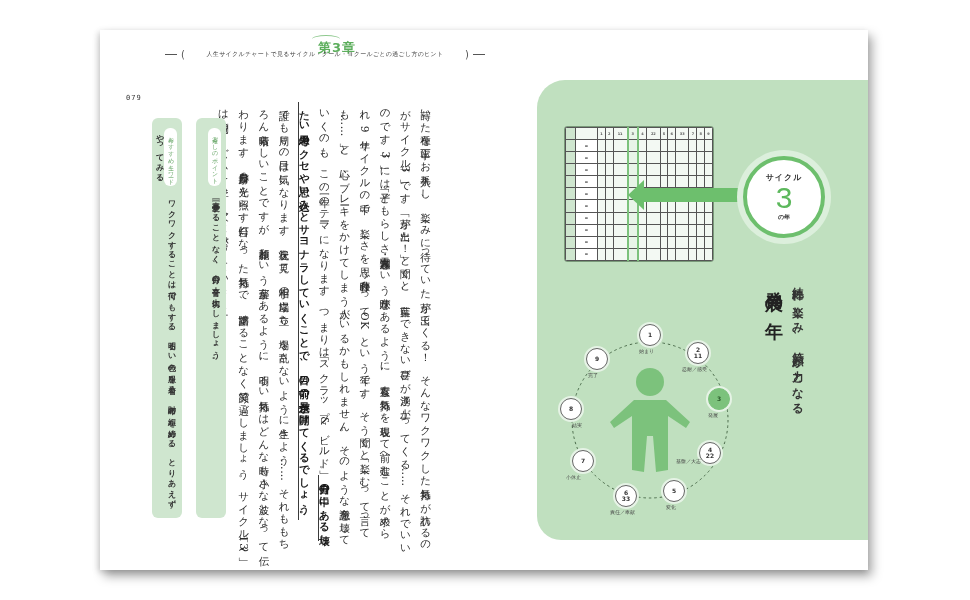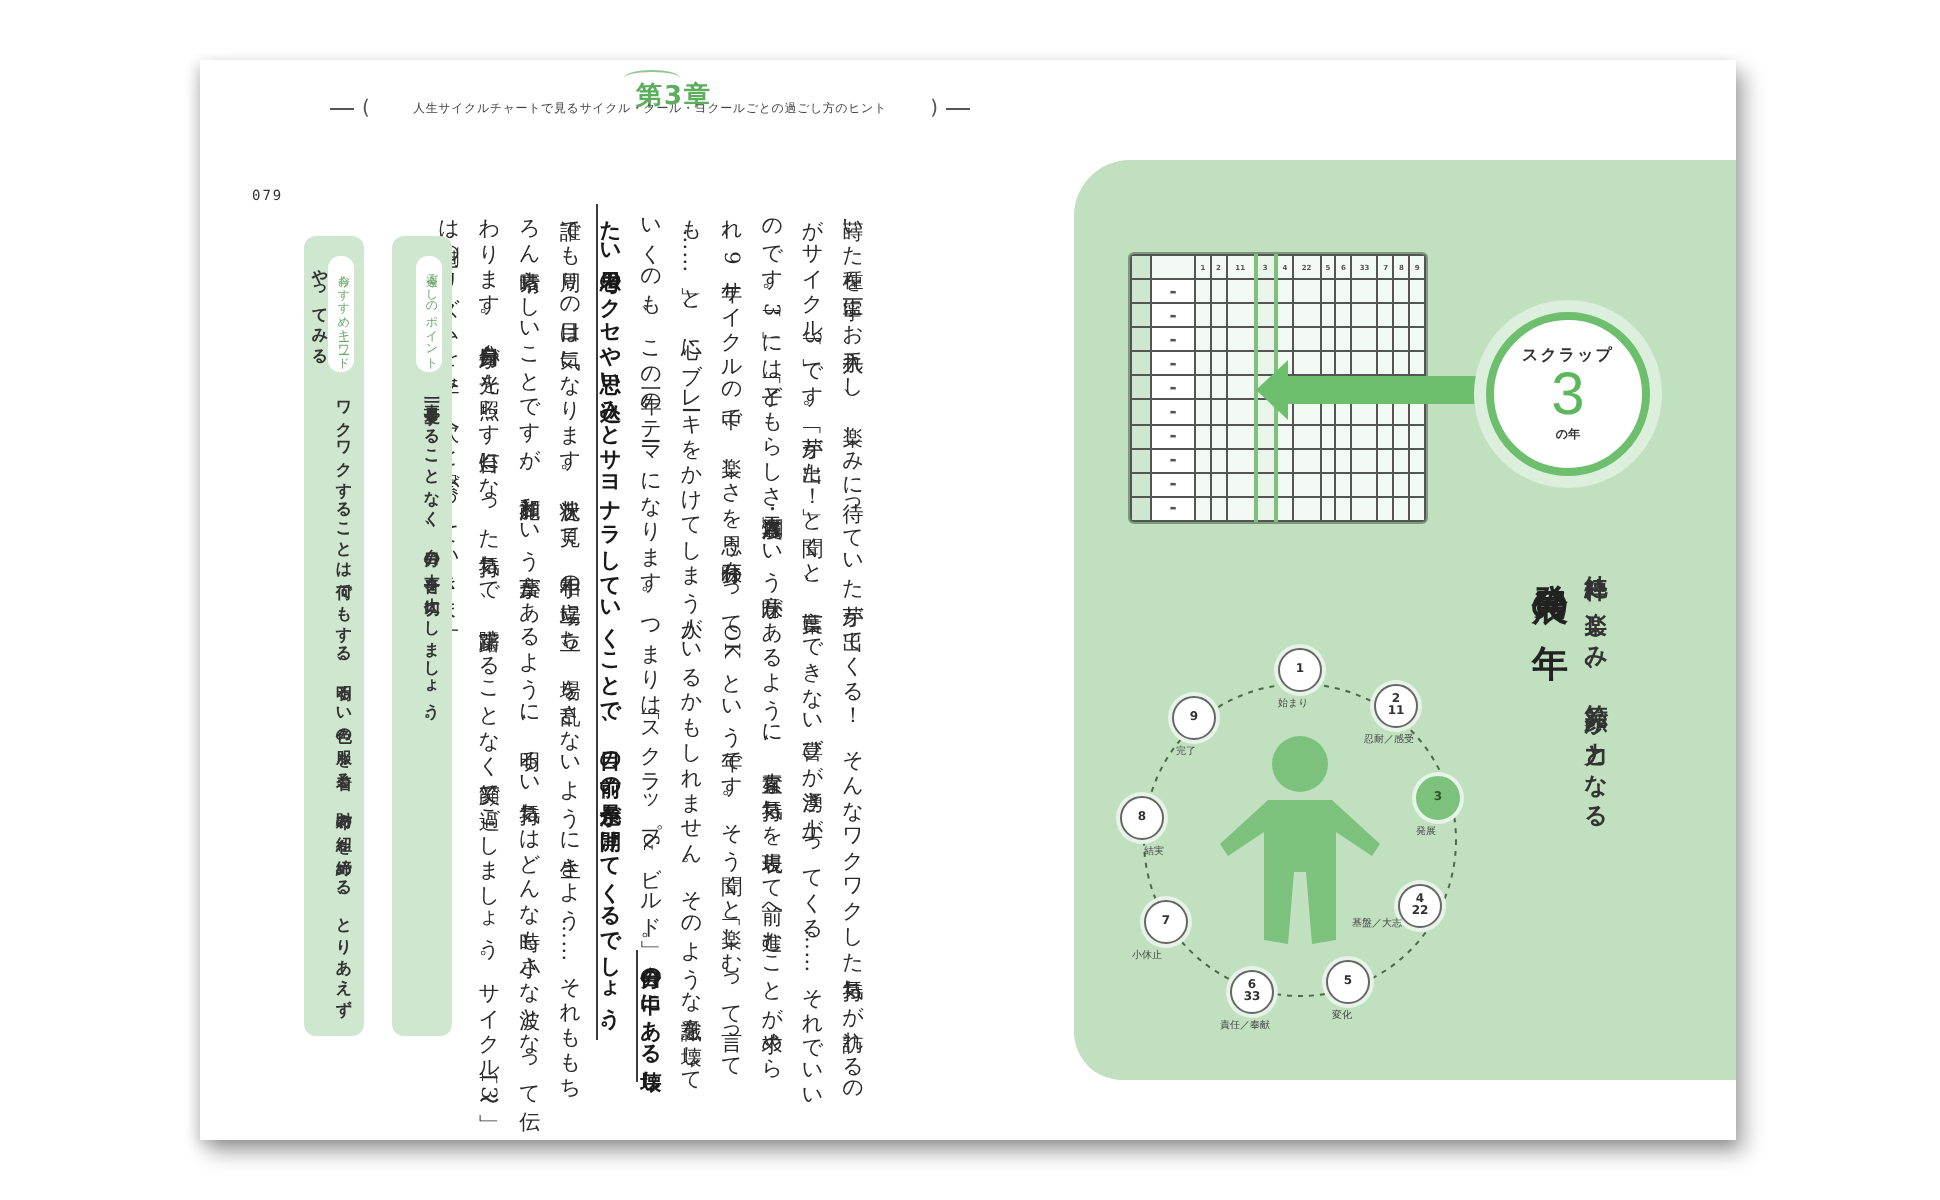--- a/index.html
+++ b/index.html
@@ -252,21 +252,21 @@
             <td></td>
           </tr>
         </tbody>
     </table>
   </div>
 
   <div class="arrow-bar"></div>
   <div class="arrow-head"></div>
 
   <div class="cycle-circle">
-    <div class="lbl">スクラップ</div>
+    <div class="lbl">サイクル</div>
     <div class="num">3</div>
     <div class="sub">の年</div>
   </div>
 
   <div class="title-vert">発展の年</div>
   <div class="subtitle-vert">純粋に楽しみ、笑顔が力となる</div>
 
   <div class="diagram">
     <svg width="200" height="200" style="position:absolute;left:0;top:0;">
       <circle cx="100" cy="100" r="78" fill="none" stroke="#4a6a4a" stroke-width="1" stroke-dasharray="2.5 3"></circle>

